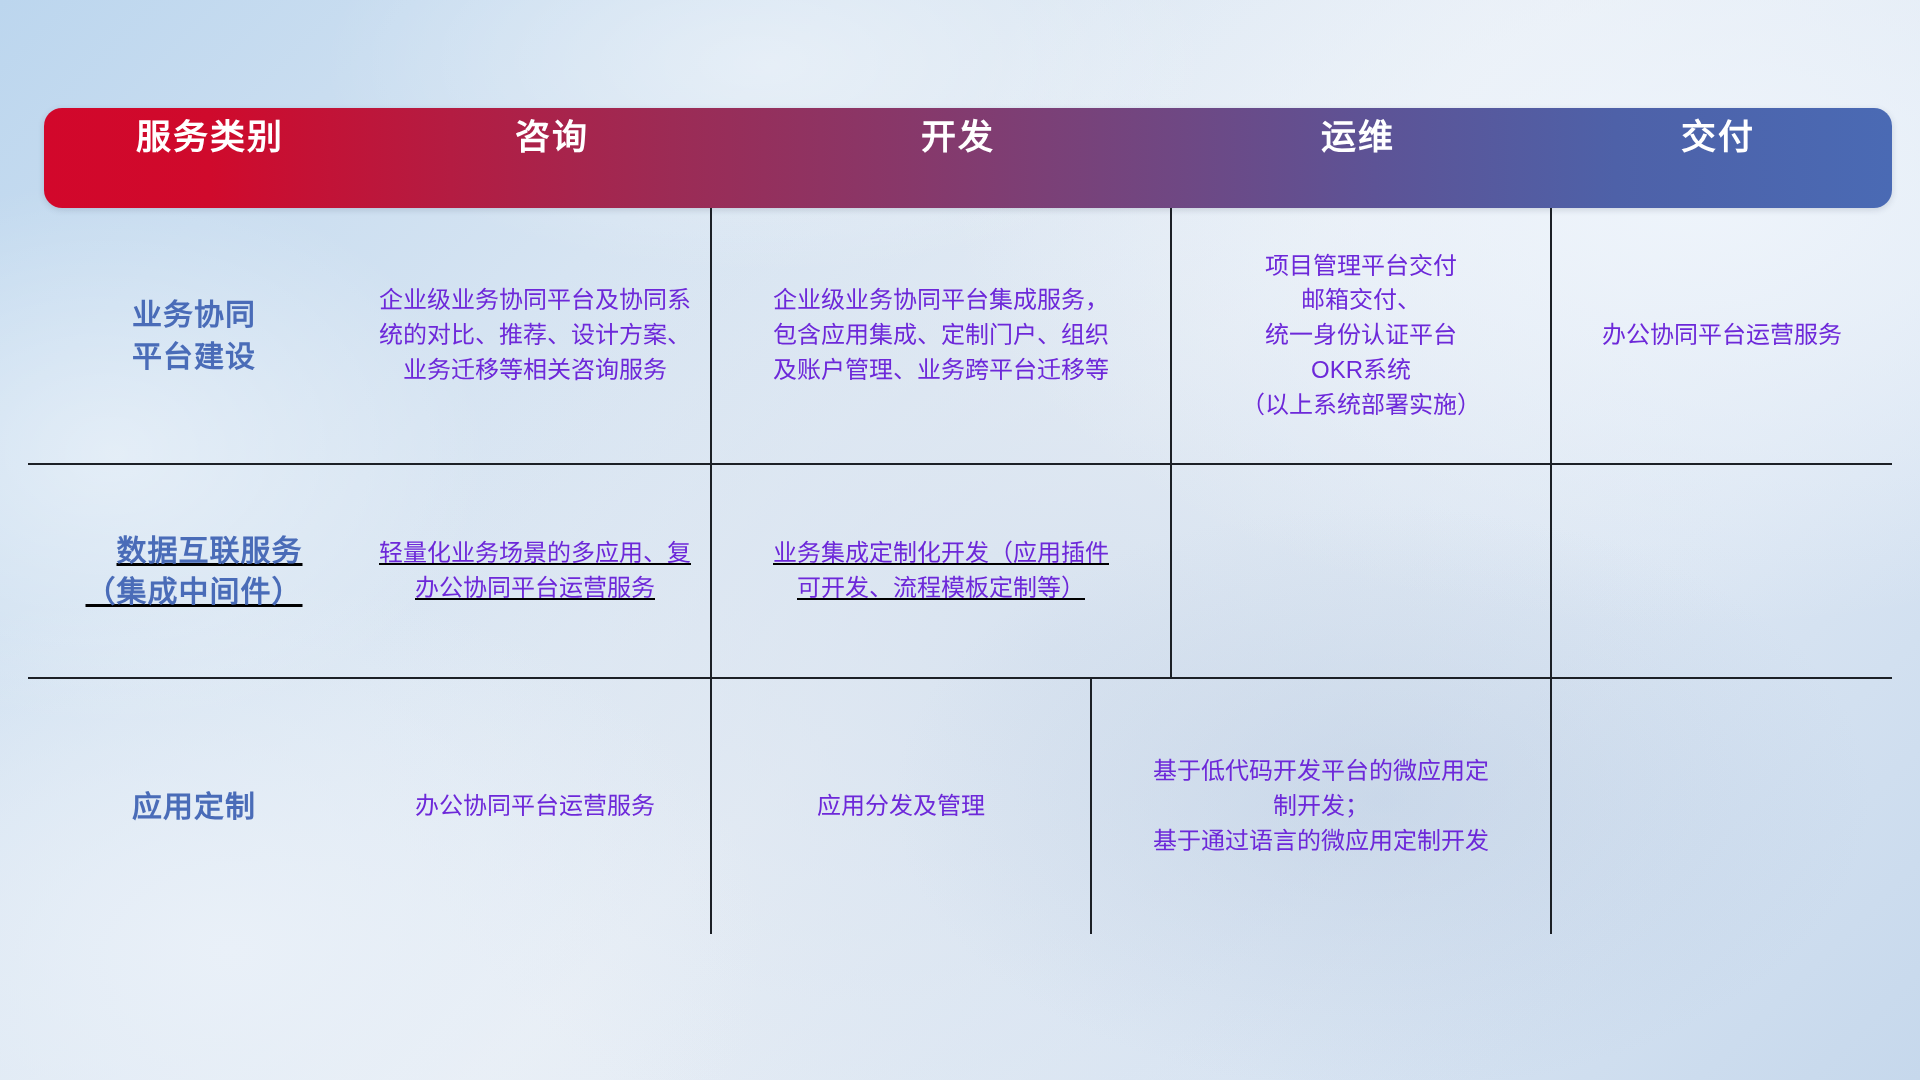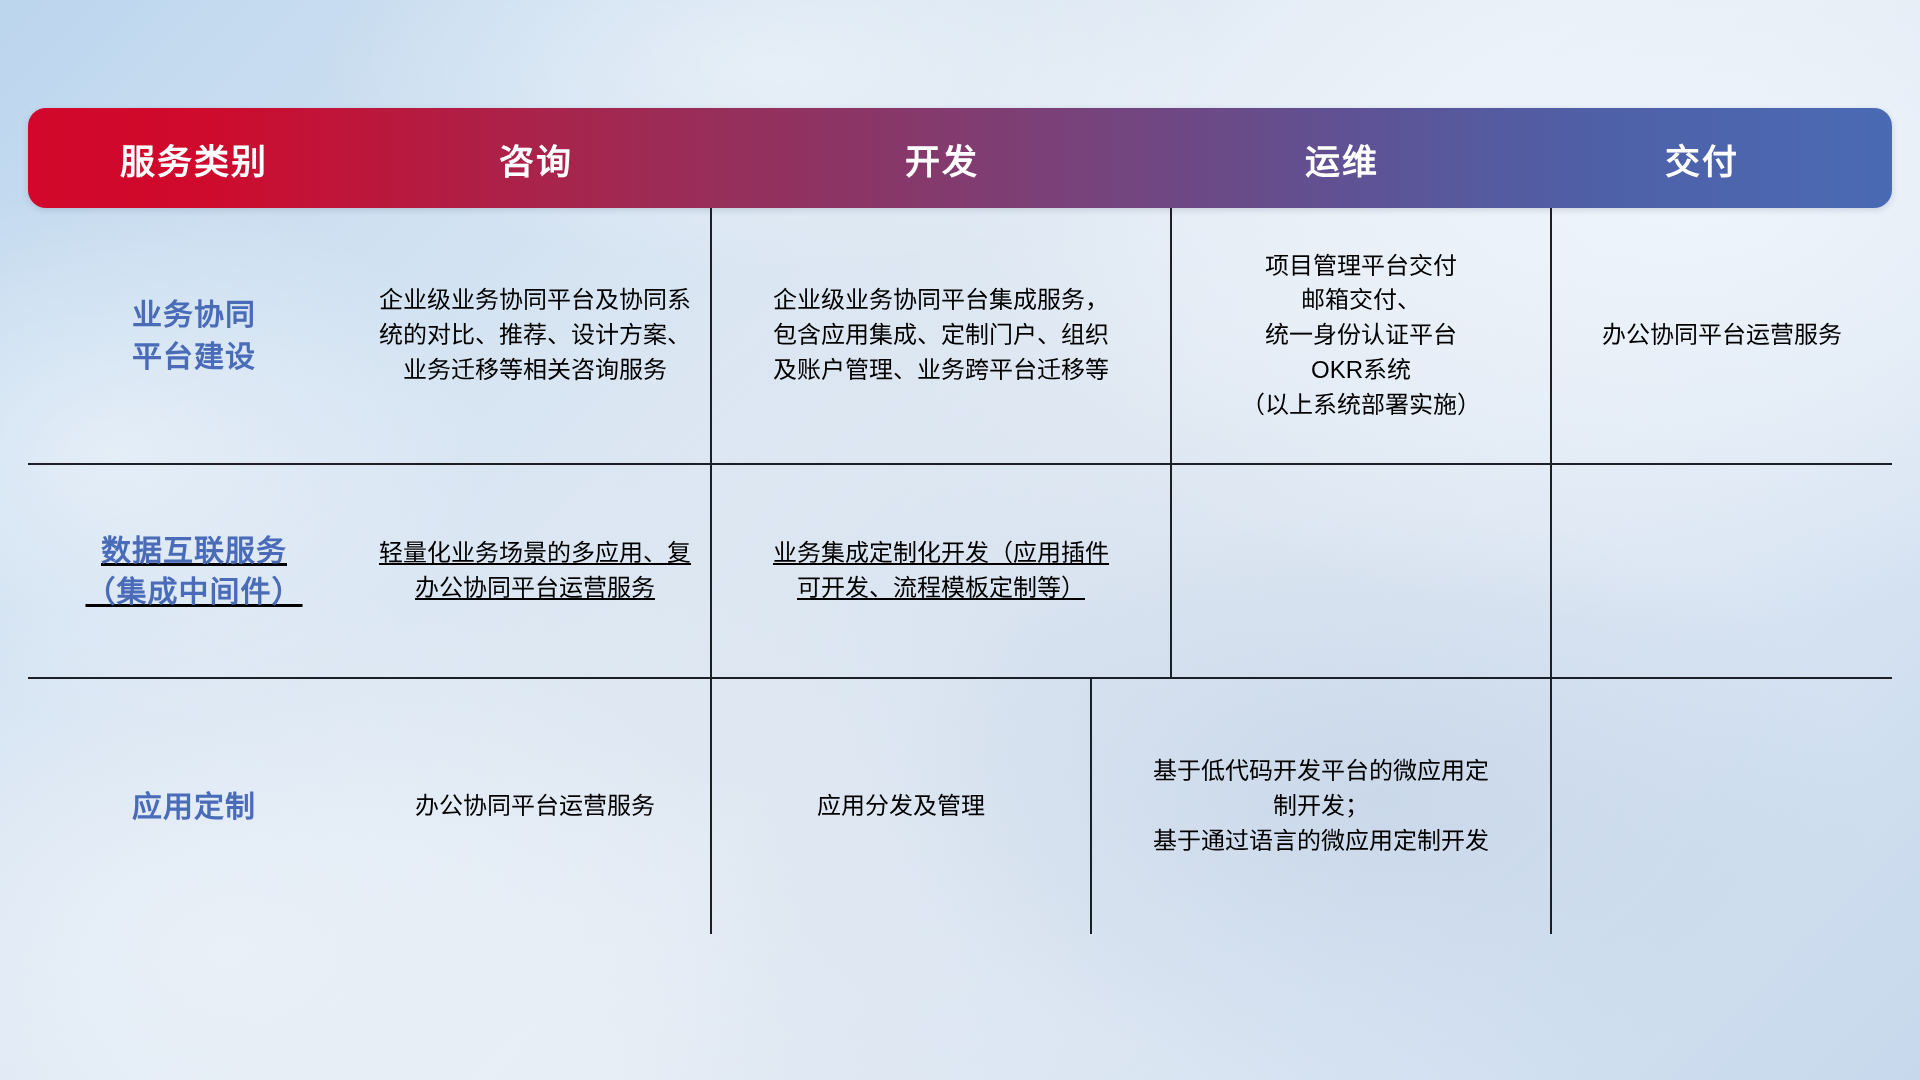--- a/index.html
+++ b/index.html
@@ -54,23 +54,24 @@
       #d2072b 0%,
       #cf0a2c 9%,
       #b41c42 22%,
       #9c2b55 34%,
       #87386a 47%,
       #73457f 59%,
       #5d5396 72%,
       #4e61a8 85%,
       #4a6ab4 100%);
     display: flex;
-    align-items: center;
+    align-items: flex-start;
     box-shadow: 0 2px 6px rgba(60,70,100,0.18);
     overflow: hidden;
+    margin-left: 16px;
   }
   .header-cell {
     color: #ffffff;
     font-size: 35px;
     font-weight: bold;
     letter-spacing: 2px;
     text-align: center;
     white-space: nowrap;
   }
 
@@ -90,30 +91,31 @@
 
   .cell {
     box-sizing: border-box;
     display: flex;
     align-items: center;
     justify-content: center;
     padding: 6px 14px;
     text-align: center;
     font-size: 24px;
     line-height: 1.45;
-    color: #000000;
+    color: #6d28d9;
     white-space: pre-line;
   }
   .cell.vline { border-right: 2px solid #1c2026; }
   .cell.cat {
     color: #4a6cb8;
     font-weight: bold;
     font-size: 30px;
     line-height: 1.38;
     letter-spacing: 1px;
+    text-align: right;
   }
 
   
   .c0 { width: 332px; flex: 0 0 332px; }
   .c1 { width: 352px; flex: 0 0 352px; }
   .c2 { width: 460px; flex: 0 0 460px; }
   .c3 { width: 380px; flex: 0 0 380px; }
   .c4 { width: 340px; flex: 0 0 340px; }
 </style>
 </head>

